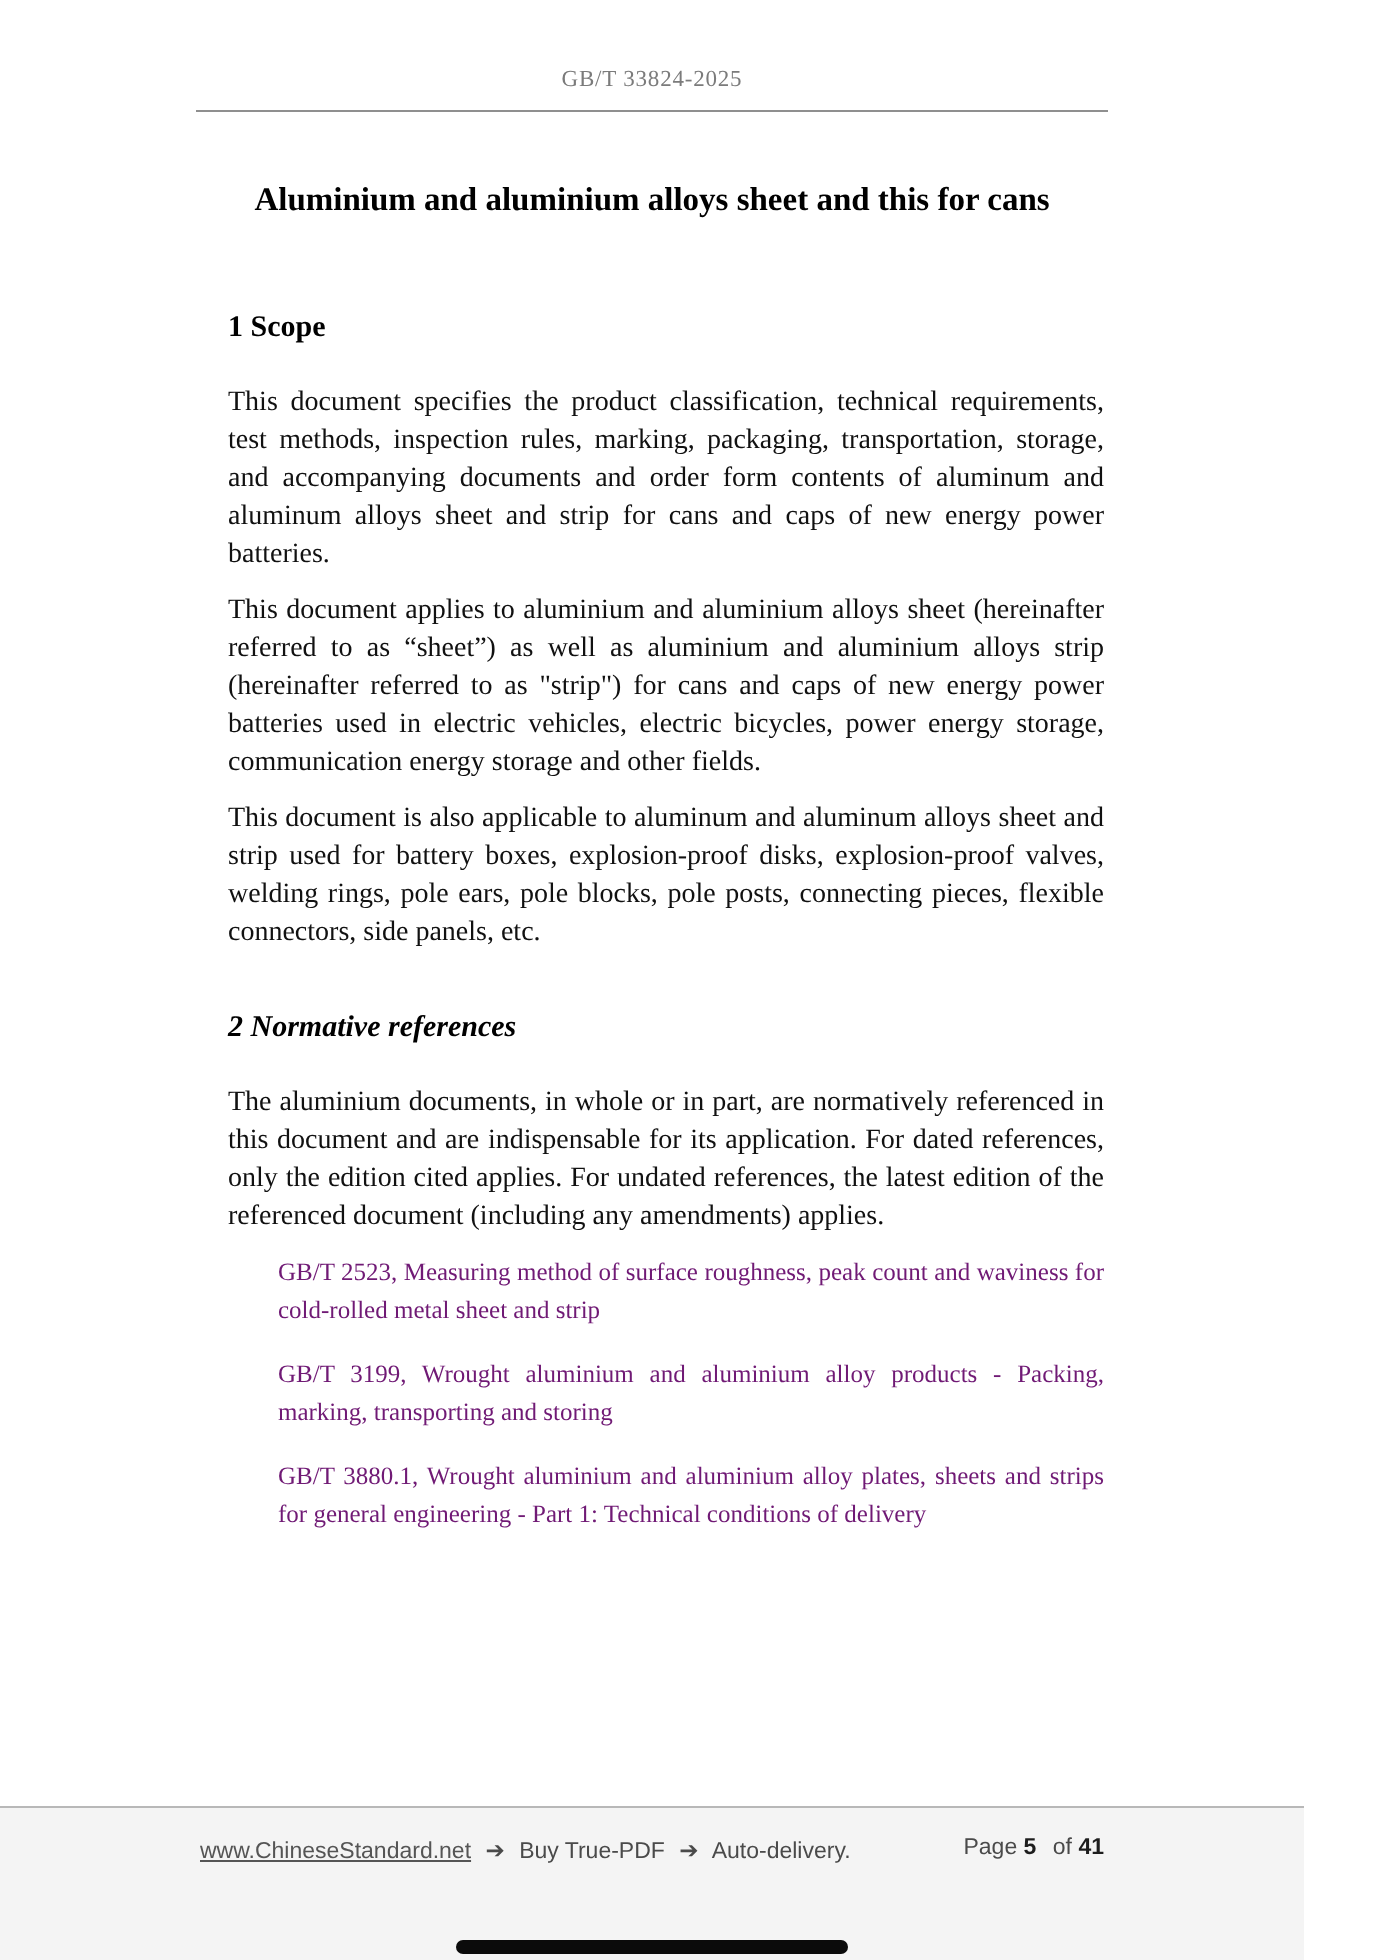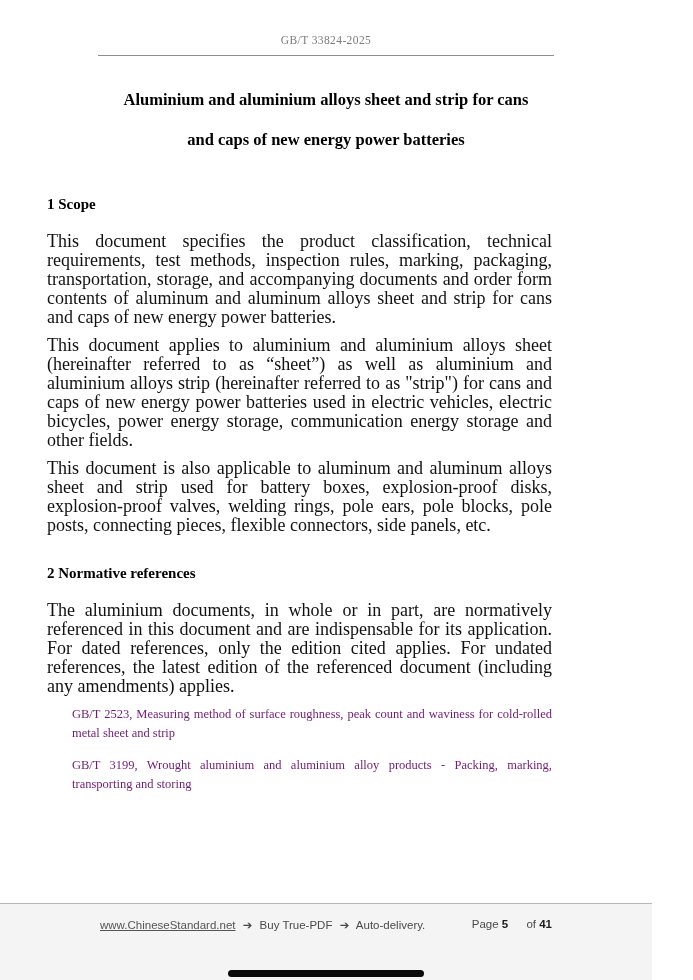--- a/index.html
+++ b/index.html
@@ -15,82 +15,82 @@
   }
   .header-rule {
     border-top:1px solid #8f8f8f;
     margin:9px 98px 0 98px;
   }
   .title {
     margin:24px 58px 0 58px; text-align:center;
     font-size:16.5px; font-weight:bold; line-height:40px; color:#000;
   }
   .title .title-line { display:block; }
-  .content { margin:0 100px 0 47px; }
+  .content { margin:0 100px 0 114px; }
   .section-heading {
     font-family:"Liberation Serif", serif;
     font-size:15px; font-weight:bold; color:#000;
     margin-top:36px; margin-bottom:19px;
   }
-  .section-heading.second { margin-top:30px; }
+  .section-heading.second { margin-top:30px;font-style:italic; }
   .body-para {
-    font-size:18px; line-height:19px; text-align:justify;
+    font-size:14px; line-height:19px; text-align:justify;
     margin-bottom:9px; color:#111;
   }
   .refs { margin-left:25px; margin-top:4px; }
   .ref-para {
     font-size:12.5px; line-height:19px; text-align:justify;
     margin-bottom:13px; color:#701a75;
   }
   .footer {
     position:absolute; left:0; right:0; bottom:0; height:77px;
     background:#f4f4f4; border-top:1px solid #b8b8b8;
     font-family:"Liberation Sans", sans-serif;
     font-size:11.5px; color:#4a4a4a;
     display:flex; justify-content:space-between; align-items:flex-start;
     padding:14px 100px 0 100px;
   }
   .footer-left span, .footer-left a { margin-right:4px; }
   .site-link { color:#555; text-decoration:underline; cursor:pointer; }
   .arrow { color:#4a4a4a; }
-  .page-info span { margin-left:15px; }
+  .page-info span { margin-left:5px; }
   .page-info b { color:#1d1d1d; }
   .bottom-bar {
     position:absolute; bottom:3px; left:50%; transform:translateX(-50%);
     width:196px; height:7px; background:#0b0b0b; border-radius:4px;
   }
 </style>
 </head>
 <body>
 
 <div class="page">
 
   <div>
     <div class="doc-number">GB/T 33824-2025</div>
     <div class="header-rule"></div>
   </div>
 
   <h1 class="title">
-    <span class="title-line">Aluminium and aluminium alloys sheet and strip for cans</span>
-    <span class="title-line">and caps of new energy power batteries</span>
+    <span class="title-line">Aluminium and aluminium alloys sheet and this for cans</span>
   </h1>
 
   <div class="content">
 
     <h2 class="section-heading">1 Scope</h2>
     <p class="body-para">This document specifies the product classification, technical requirements, test methods, inspection rules, marking, packaging, transportation, storage, and accompanying documents and order form contents of aluminum and aluminum alloys sheet and strip for cans and caps of new energy power batteries.</p>
     <p class="body-para">This document applies to aluminium and aluminium alloys sheet (hereinafter referred to as “sheet”) as well as aluminium and aluminium alloys strip (hereinafter referred to as "strip") for cans and caps of new energy power batteries used in electric vehicles, electric bicycles, power energy storage, communication energy storage and other fields.</p>
     <p class="body-para">This document is also applicable to aluminum and aluminum alloys sheet and strip used for battery boxes, explosion-proof disks, explosion-proof valves, welding rings, pole ears, pole blocks, pole posts, connecting pieces, flexible connectors, side panels, etc.</p>
 
     <h2 class="section-heading second">2 Normative references</h2>
     <p class="body-para">The aluminium documents, in whole or in part, are normatively referenced in this document and are indispensable for its application. For dated references, only the edition cited applies. For undated references, the latest edition of the referenced document (including any amendments) applies.</p>
 
     <div class="refs">
       <p class="ref-para">GB/T 2523, Measuring method of surface roughness, peak count and waviness for cold-rolled metal sheet and strip</p>
       <p class="ref-para">GB/T 3199, Wrought aluminium and aluminium alloy products - Packing, marking, transporting and storing</p>
+      <p class="ref-para">GB/T 3880.1, Wrought aluminium and aluminium alloy plates, sheets and strips for general engineering - Part 1: Technical conditions of delivery</p>
     </div>
 
   </div>
 
   <div class="footer">
     <div class="footer-left">
       <a class="site-link">www.ChineseStandard.net</a>
       <span class="arrow">➔</span>
       <span>Buy True-PDF</span>
       <span class="arrow">➔</span>

